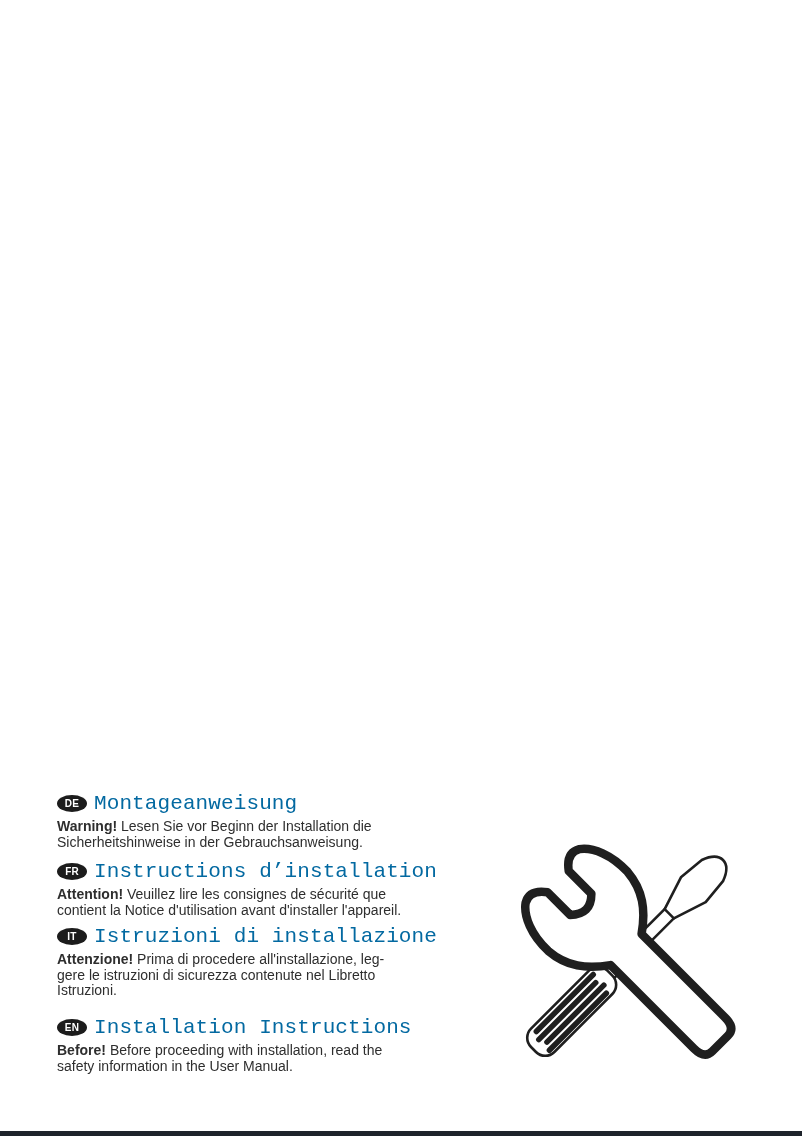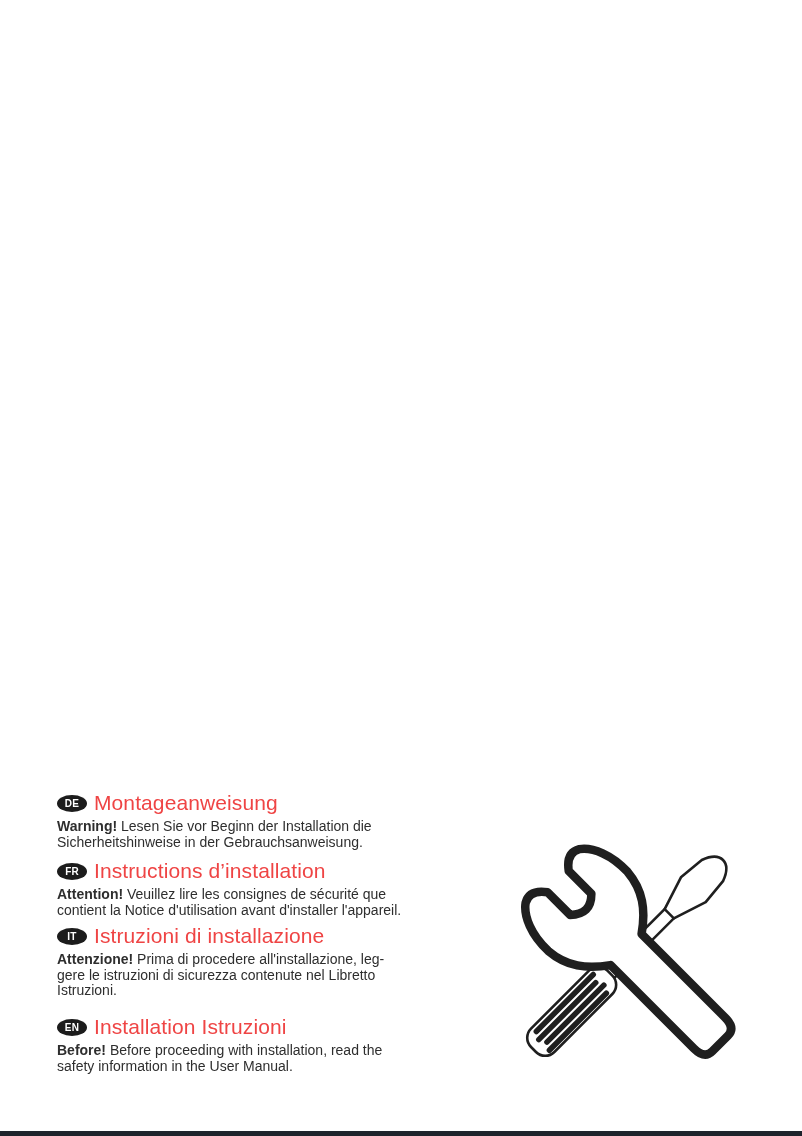--- a/index.html
+++ b/index.html
@@ -44,23 +44,24 @@
     color: #ffffff;
     font-size: 10px;
     font-weight: 700;
     line-height: 17px;
     text-align: center;
     letter-spacing: 0.2px;
   }
   .section-title {
     font-size: 21px;
     font-weight: 400;
-    color: #ef4444;
+    color: #0369a1;
     white-space: nowrap;
     letter-spacing: 0.1px;
+    font-family: Liberation Mono, monospace;
   }
   .section-body {
     font-size: 14px;
     line-height: 15.6px;
     white-space: pre-line;
     color: #2e2e2e;
   }
   .section-body b { font-weight: 700; }
 
   
@@ -111,21 +112,21 @@
       <h2 class="section-title">Istruzioni di installazione</h2>
     </div>
     <p class="section-body"><b>Attenzione!</b><span> Prima di procedere all'installazione, leg-
 gere le istruzioni di sicurezza contenute nel Libretto
 Istruzioni.</span></p>
   </section>
 
   <section class="lang-section s3">
     <div class="section-head">
       <span class="lang-badge">EN</span>
-      <h2 class="section-title">Installation Istruzioni</h2>
+      <h2 class="section-title">Installation Instructions</h2>
     </div>
     <p class="section-body"><b>Before!</b><span> Before proceeding with installation, read the
 safety information in the User Manual.</span></p>
   </section>
 
 </div>
 
 <svg class="tools-art" viewBox="0 0 322 300" xmlns="http://www.w3.org/2000/svg" aria-hidden="true">
 
   <g transform="translate(152.5,130.5) rotate(-45)">

